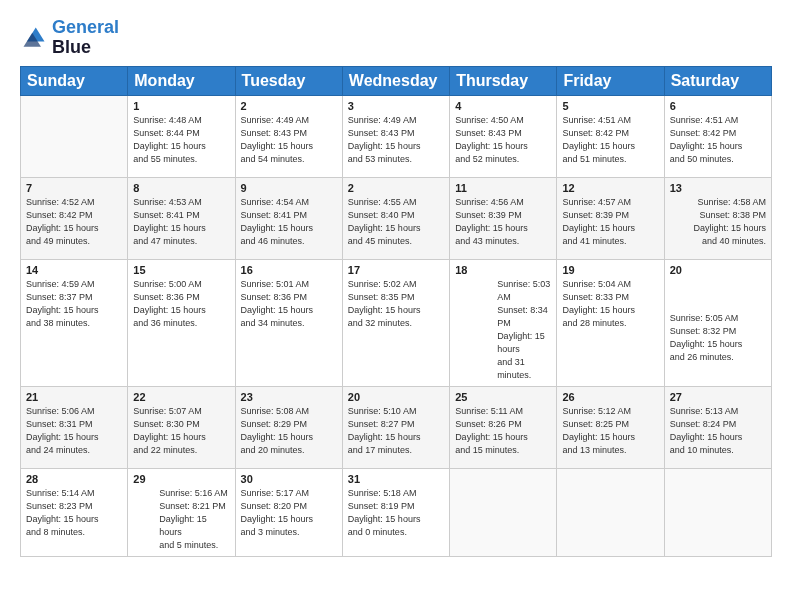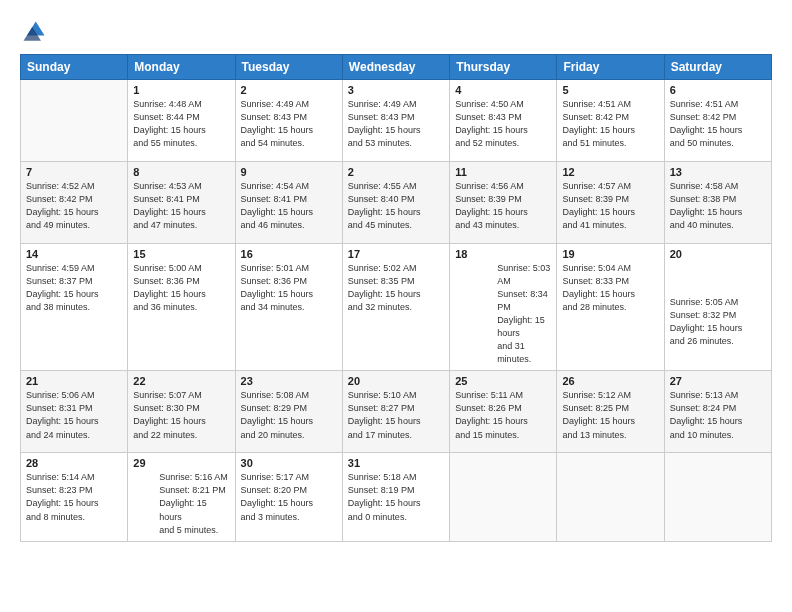--- a/index.html
+++ b/index.html
@@ -53,21 +53,21 @@
       margin-top: 2px;
     }
     table {
       width: 100%;
       border-collapse: collapse;
       table-layout: fixed;
     }
     thead tr th {
       background-color: #2e7dc9;
       color: white;
-      font-size: 12px;
+      font-size: 16px;
       font-weight: bold;
       padding: 5px 6px;
       text-align: left;
       border: 1px solid #2266a8;
     }
     tbody tr td {
       border: 1px solid #ccc;
       vertical-align: top;
       padding: 4px 5px;
       font-size: 9.5px;
@@ -98,20 +98,24 @@
 </head>
 <body>
 
 <div class="container">
   <div class="header-row">
     <div class="logo">
       <svg class="logo-icon" viewBox="0 0 32 32">
         <polygon points="18,4 28,20 8,20" fill="#2e7dc9"></polygon>
         <polygon points="14,10 24,26 4,26" fill="#1a3a6e" opacity="0.7"></polygon>
       </svg>
+      <div class="logo-text">
+        <div><span>General</span></div>
+        <div><span style="color:#1a1a2e">Blue</span></div>
+      </div>
     </div>
     <div class="title-block">
       <div class="month-title"></div>
       <div class="location"></div>
     </div>
   </div>
 
   <table>
     <thead>
       <tr>
@@ -208,21 +212,21 @@
           </td>
           <td>
             <span class="day-num">12</span>
             <div class="day-info" style="white-space: pre-line;">Sunrise: 4:57 AM
 Sunset: 8:39 PM
 Daylight: 15 hours
 and 41 minutes.</div>
           </td>
           <td>
             <span class="day-num">13</span>
-            <div class="day-info" style="white-space: pre-line;">Sunrise: 4:58 AM
+            <div class="day-info" style="white-space: pre-line; text-align: right;">Sunrise: 4:58 AM
 Sunset: 8:38 PM
 Daylight: 15 hours
 and 40 minutes.</div>
           </td>
         </tr>
         <tr>
           <td>
             <span class="day-num">14</span>
             <div class="day-info" style="white-space: pre-line;">Sunrise: 4:59 AM
 Sunset: 8:37 PM

